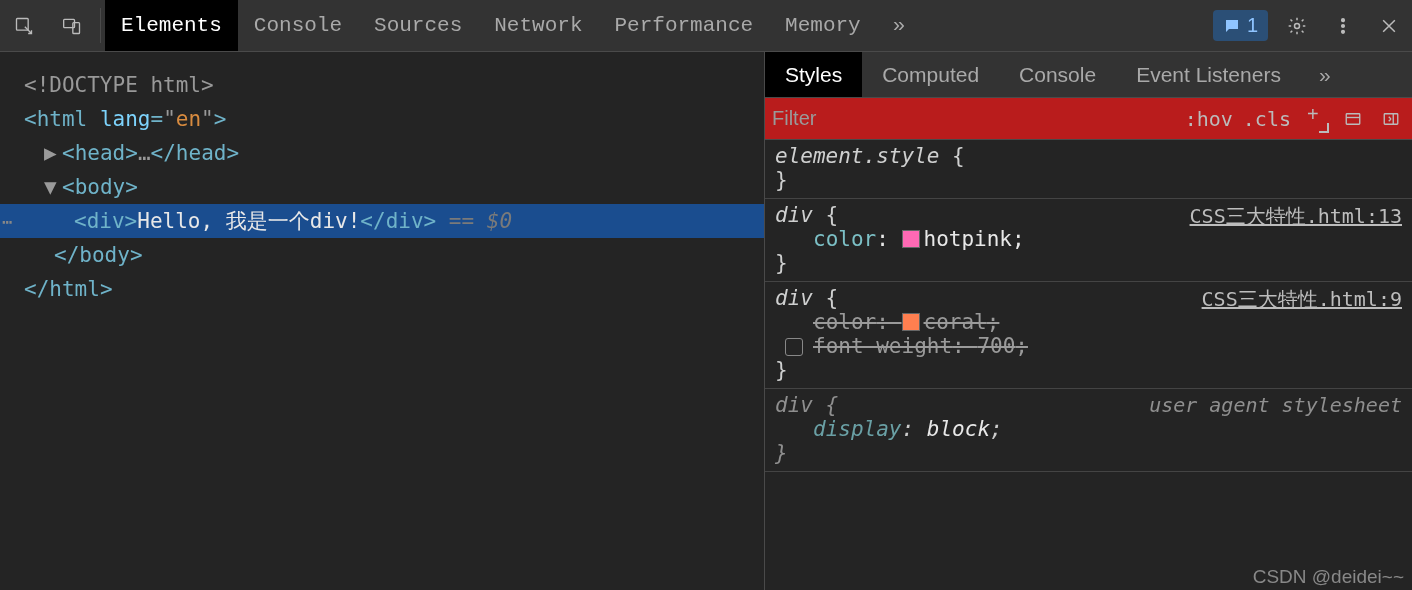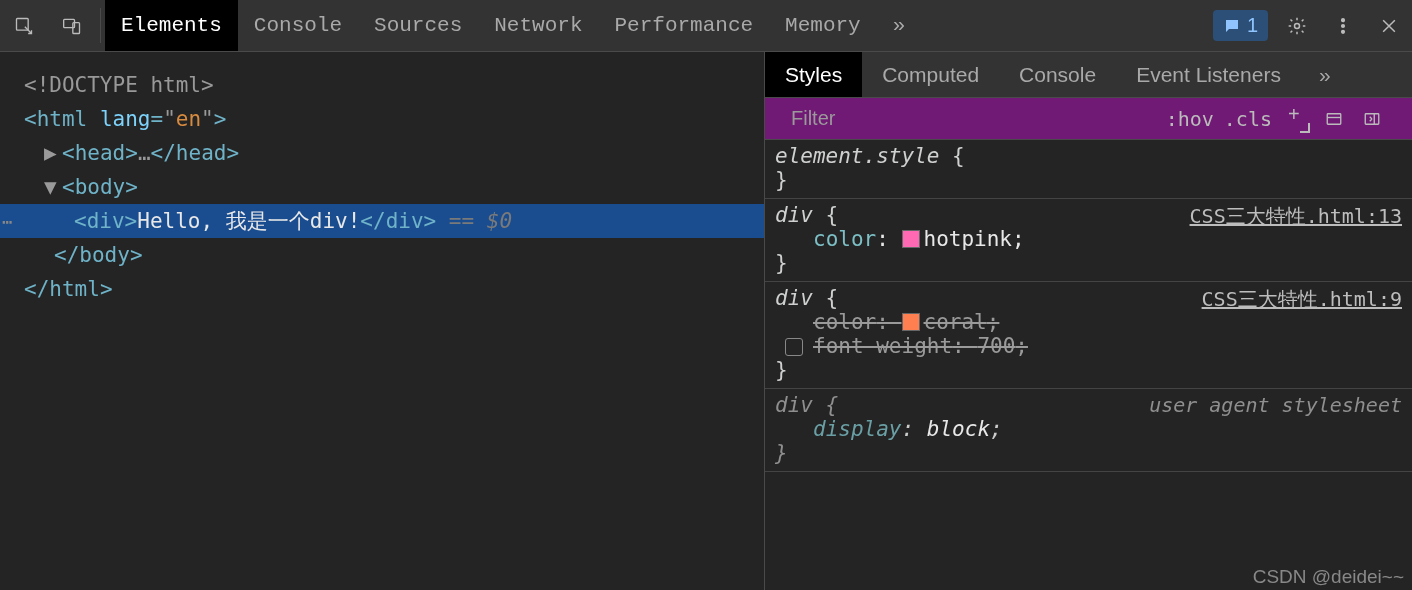--- a/index.html
+++ b/index.html
@@ -44,21 +44,21 @@
   .arrow { color:#9a9a9a; margin-right:6px; display:inline-block; width:12px; }
   .ellips { position:absolute; left:2px; color:#888; font-size:18px; letter-spacing:1px; }
 
   
   .subtabs { height:46px; background:#333; display:flex; align-items:stretch; border-bottom:1px solid #4a4a4a; font-family:"Helvetica Neue",Arial; font-size:21px; color:#a9a9a9; }
   .stab { padding:0 20px; display:flex; align-items:center; cursor:pointer; }
   .stab.active { background:#000; color:#fff; }
   .stab.more { width:48px; justify-content:center; }
 
   
-  .filterbar { height:42px; background:#701a75; border-bottom:1px solid #4a4a4a; display:flex; align-items:center; padding:0 26px; gap:10px; font-family:"Helvetica Neue",Arial; font-size:20px; }
+  .filterbar { height:42px; background:#b91c1c; border-bottom:1px solid #4a4a4a; display:flex; align-items:center; padding:0 7px; gap:10px; font-family:"Helvetica Neue",Arial; font-size:20px; }
   .filterbar input { flex:1; background:transparent; border:none; outline:none; color:#ddd; font-size:20px; font-family:inherit; }
   .filterbar input::placeholder { color:#9a9a9a; }
   .hov,.cls { color:#bbb; font-family:Menlo,monospace; cursor:pointer; }
   .fic { width:28px; display:flex; align-items:center; justify-content:center; }
   .fic svg { width:18px; height:18px; stroke:#bbb; fill:none; stroke-width:1.8; }
   .plusbox { position:relative; width:20px; height:20px; }
   .plusbox::before { content:"+"; position:absolute; color:#bbb; font-size:20px; top:-6px; left:2px; }
   .plusbox::after { content:""; position:absolute; right:-4px; bottom:-4px; width:8px; height:8px; border-right:2px solid #bbb; border-bottom:2px solid #bbb; }
 
   

